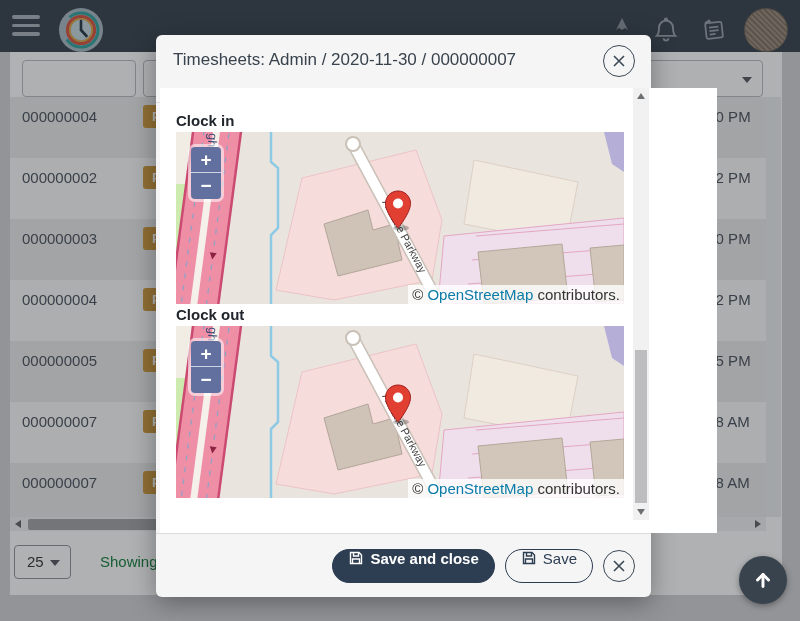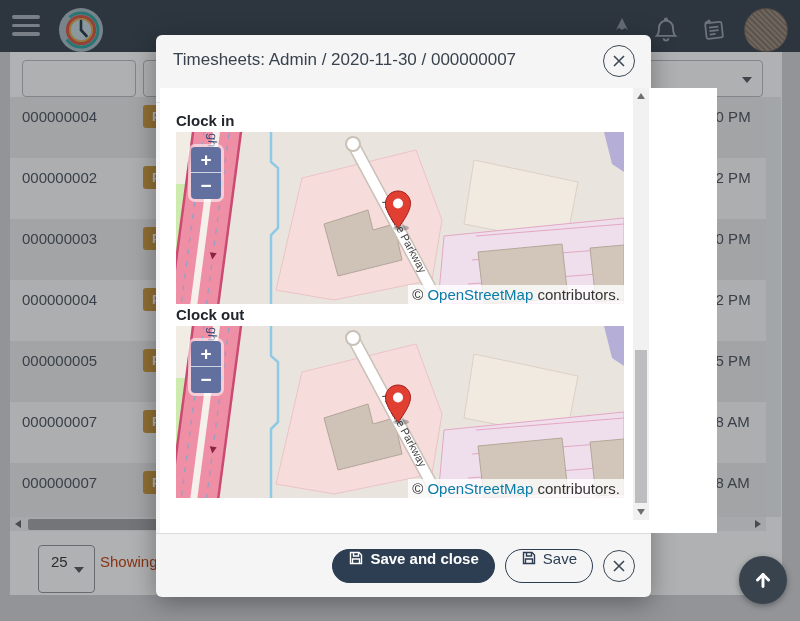--- a/index.html
+++ b/index.html
@@ -30,22 +30,22 @@
   .trow.odd { background:#ebebeb; }
   .row-id { position:absolute; left:12px; top:11px; font-size:15px; color:#49525c; }
   .row-badge { position:absolute; left:133px; top:8px; background:#cf9a3d; color:#fff; font-size:13px; font-weight:bold; border-radius:3px; padding:4px 9px; }
   .row-time { position:absolute; left:635px; top:11px; font-size:15px; color:#49525c; white-space:nowrap; }
   .v-scroll-track { position:absolute; left:756px; top:45px; width:15px; height:420px; background:#eceef0; }
   .h-scroll { position:absolute; left:0px; top:465px; width:756px; height:14px; background:#f2f2f3; }
   .h-thumb { position:absolute; left:18px; top:1.5px; width:412px; height:11px; background:#a3a4a6; border-radius:2px; }
   .h-arrow { position:absolute; top:3px; width:0; height:0; border-top:4.5px solid transparent; border-bottom:4.5px solid transparent; }
   .h-arrow.left  { left:5px; border-right:6px solid #5f6368; }
   .h-arrow.right { right:5px; border-left:6px solid #5f6368; }
-  .page-size { position:absolute; left:28px; top:493px; width:57px; height:48px; border:1px solid #8f9499; border-radius:4px; background:#fff; font-size:15px; color:#333; line-height:32px; padding-left:12px; cursor:pointer; }
-  .showing { position:absolute; left:90px; top:501px; font-size:15px; color:#c2410c; }
+  .page-size { position:absolute; left:4px; top:493px; width:57px; height:34px; border:1px solid #8f9499; border-radius:4px; background:#fff; font-size:15px; color:#333; line-height:32px; padding-left:12px; cursor:pointer; }
+  .showing { position:absolute; left:90px; top:501px; font-size:15px; color:#15803d; }
 
   
   .overlay { position:absolute; left:0; top:0; width:800px; height:621px; background:rgba(28,32,38,0.35); z-index:10; }
 
   
   .fab { position:absolute; left:739px; top:556px; width:48px; height:48px; border-radius:50%; background:#39434e; z-index:40; display:flex; align-items:center; justify-content:center; cursor:pointer; box-shadow:0 2px 6px rgba(0,0,0,.35); }
 
   
   .modal { position:absolute; left:156px; top:35px; width:495px; height:562px; background:#f5f5f6; border-radius:6px; z-index:30; box-shadow:0 6px 26px rgba(0,0,0,.35); }
   .modal-header { position:absolute; left:0; top:0; width:100%; height:68px; border-bottom:1px solid #dcdcde; }

